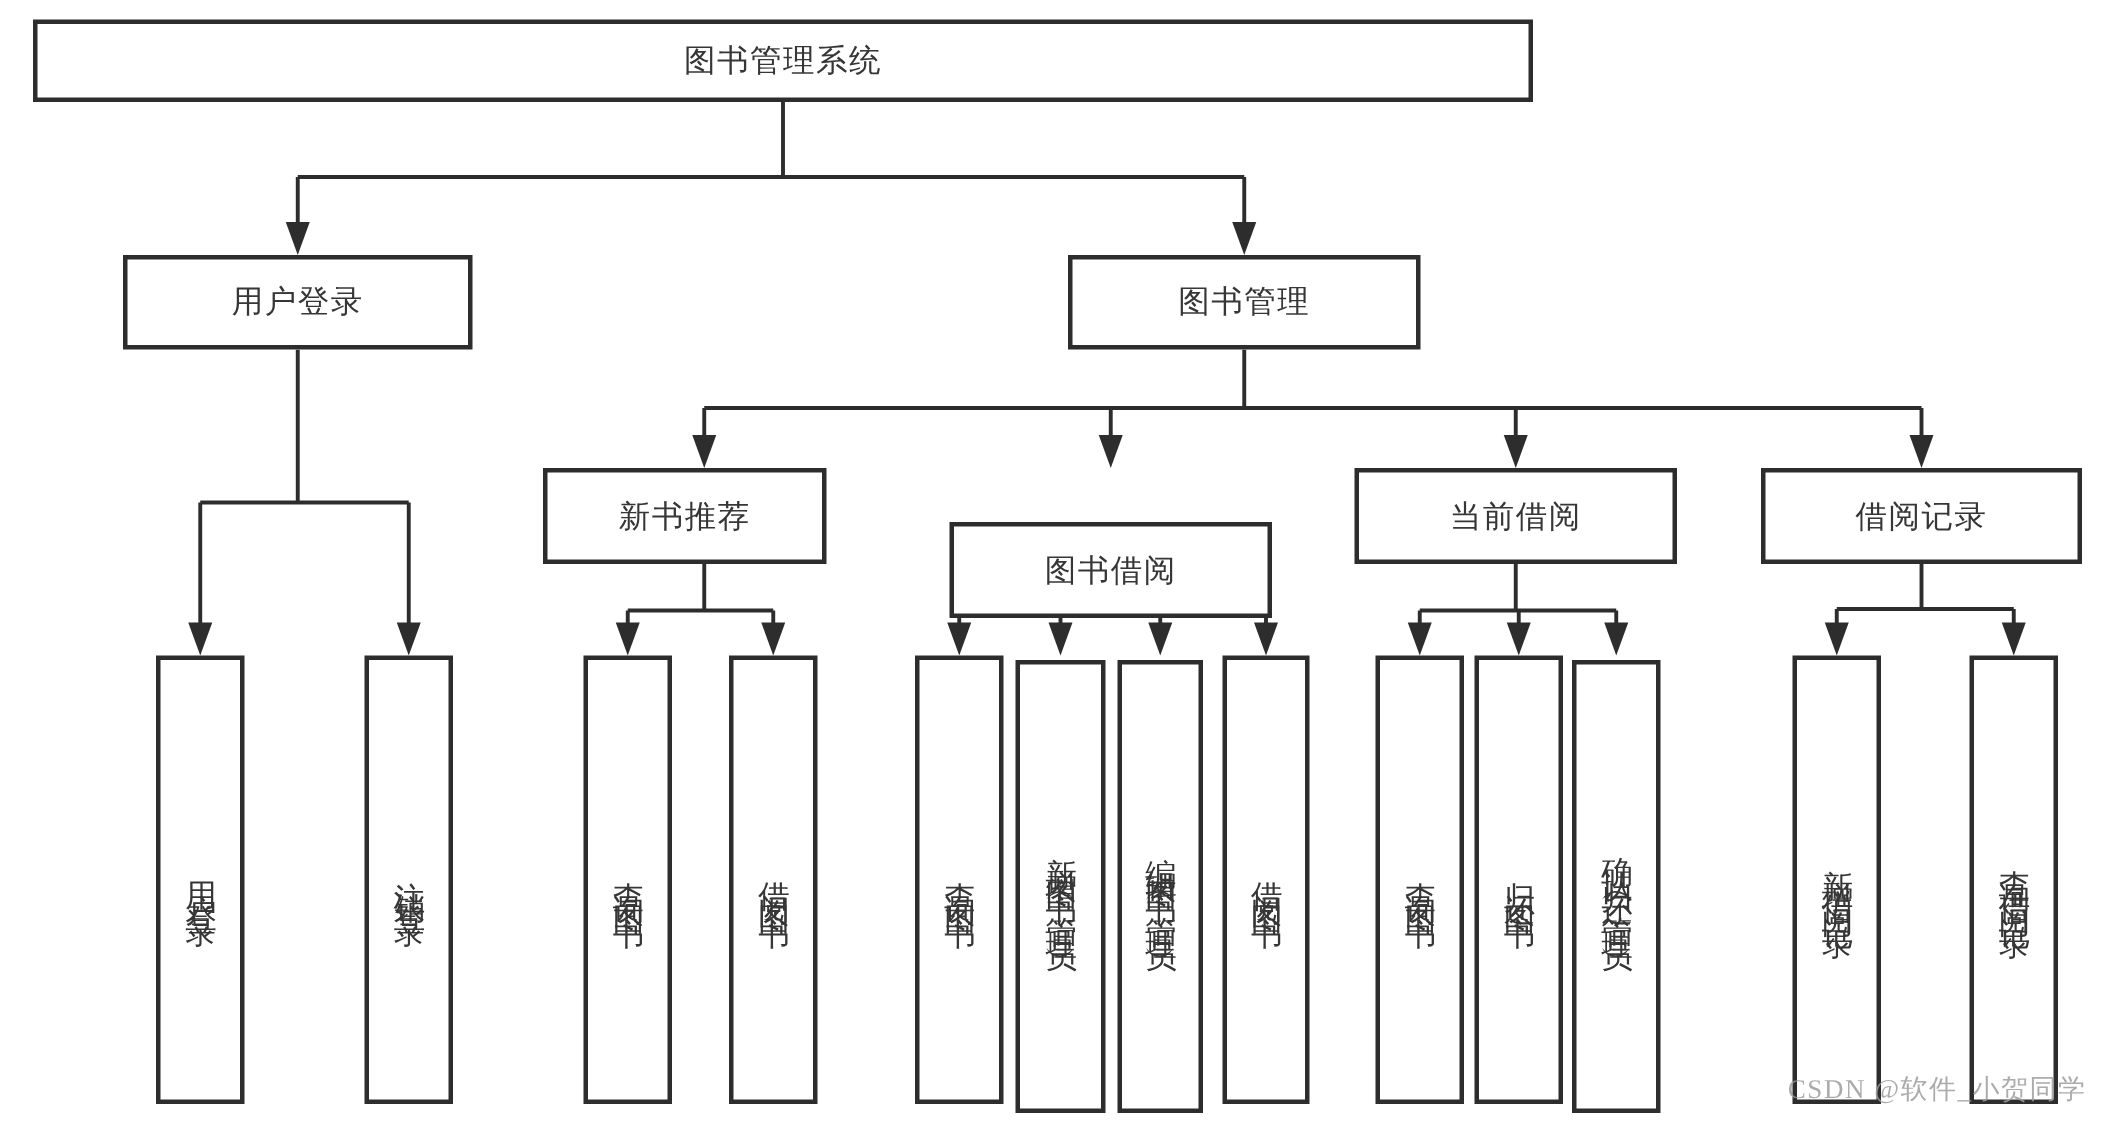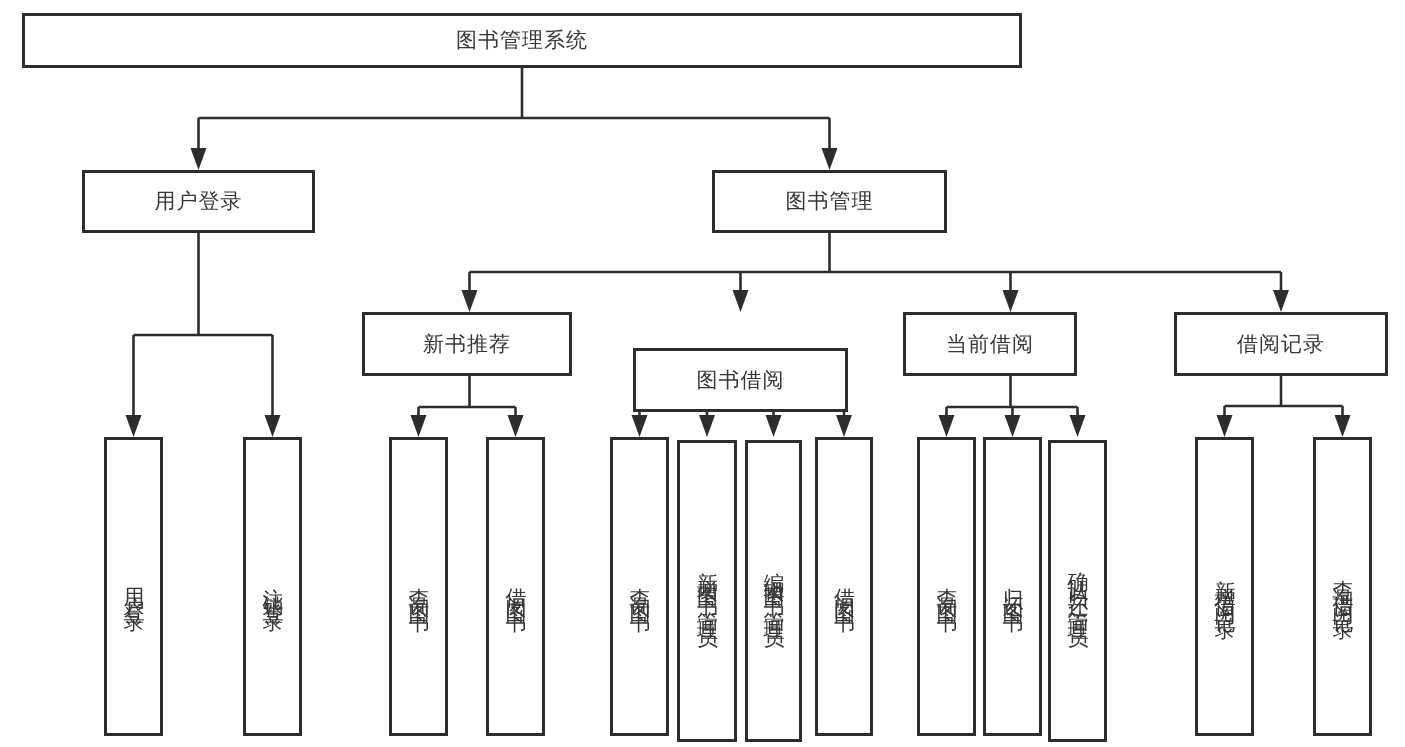--- a/index.html
+++ b/index.html
@@ -120,27 +120,27 @@
     <span>图书管理系统</span>
   </div>
 
   <div class="node h" style="left:82px;top:170px;width:233px;height:63px;">
     <span>用户登录</span>
   </div>
   <div class="node h" style="left:712px;top:170px;width:235px;height:63px;">
     <span>图书管理</span>
   </div>
 
-  <div class="node h" style="left:362px;top:312px;width:210px;height:64px;">
+  <div class="node h" style="left:362px;top:312px;width:189px;height:64px;">
     <span>新书推荐</span>
   </div>
   <div class="node h" style="left:633px;top:312px;width:215px;height:64px;margin-top:36px;">
     <span>图书借阅</span>
   </div>
-  <div class="node h" style="left:903px;top:312px;width:174px;height:64px;">
+  <div class="node h" style="left:903px;top:312px;width:215px;height:64px;">
     <span>当前借阅</span>
   </div>
   <div class="node h" style="left:1174px;top:312px;width:214px;height:64px;">
     <span>借阅记录</span>
   </div>
 
   <div class="node v" style="left:104px;top:437px;width:59px;height:299px;">
     <span>用户登录</span>
   </div>
   <div class="node v" style="left:243px;top:437px;width:59px;height:299px;">
@@ -177,14 +177,15 @@
     <span>确认归还（管理员）</span>
   </div>
 
   <div class="node v" style="left:1195px;top:437px;width:59px;height:299px;">
     <span>新增借阅记录</span>
   </div>
   <div class="node v" style="left:1313px;top:437px;width:59px;height:299px;">
     <span>查询借阅记录</span>
   </div>
 
+  <div class="watermark">CSDN @软件_小贺同学</div>
 
 </div>
 
 </body></html>

